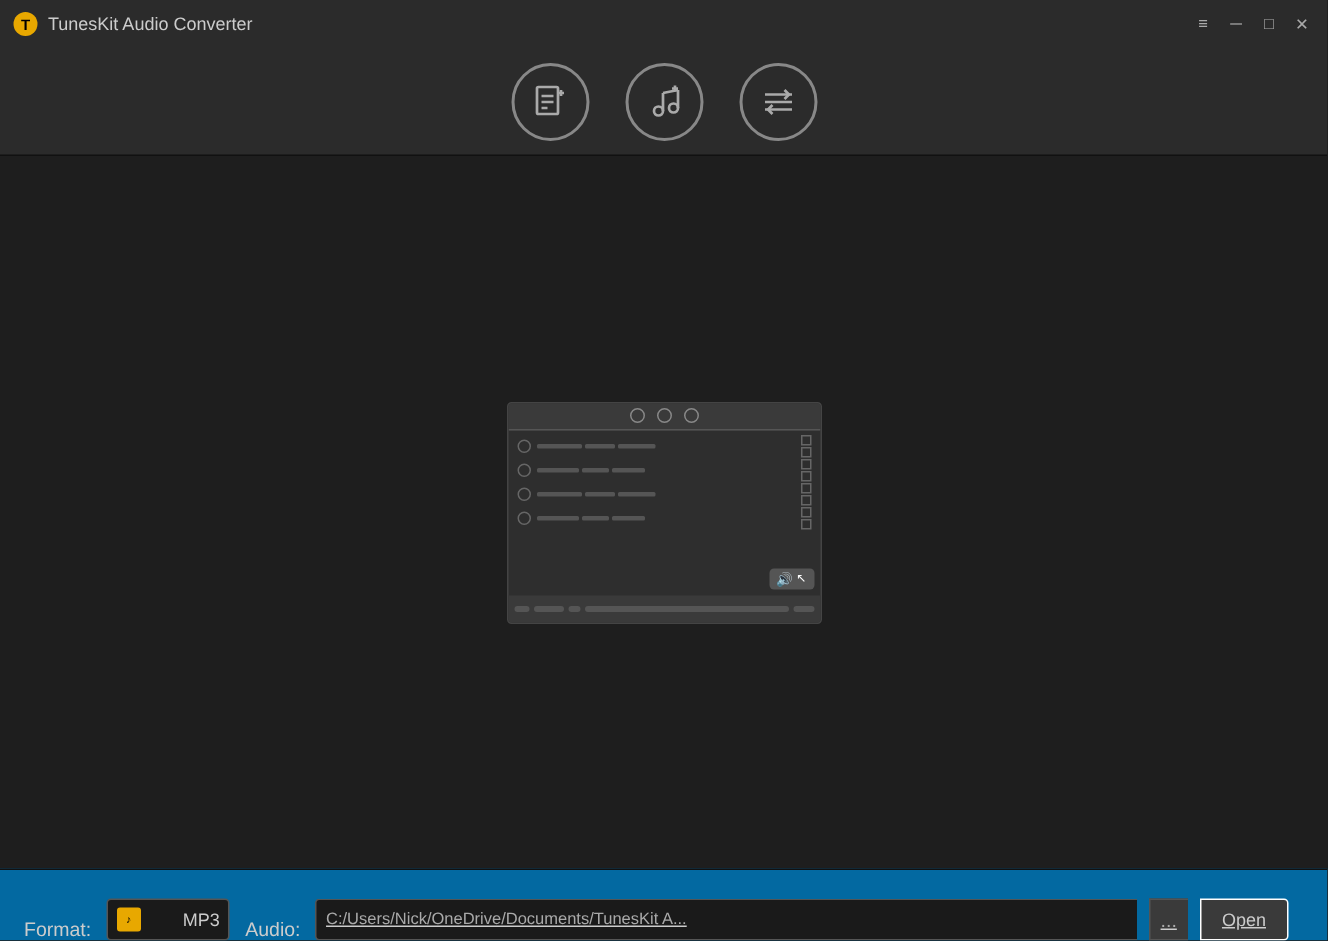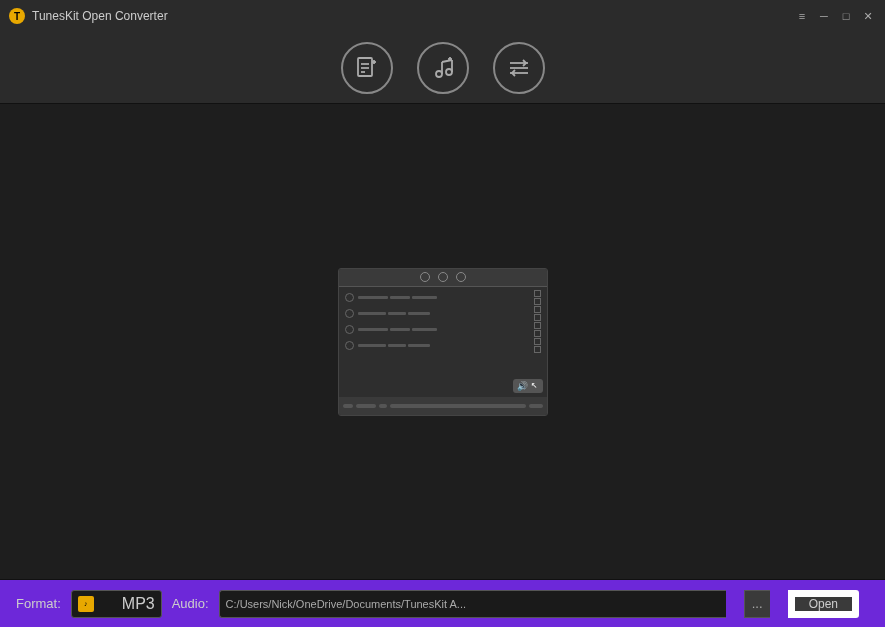--- a/index.html
+++ b/index.html
@@ -192,24 +192,24 @@
 
     .drag-text {
       font-size: 18px;
       color: #888;
       letter-spacing: 0.3px;
     }
 
     
     .bottom-bar {
       height: 48px;
-      background: #6d28d9;
+      background: #0369a1;
       border-top: 1px solid #111;
       display: flex;
-      align-items: center;
+      align-items: flex-end;
       padding: 0 16px;
       gap: 10px;
       flex-shrink: 0;
     }
     .bottom-label {
       font-size: 13px;
       color: #ccc;
       white-space: nowrap;
     }
     .format-box {
@@ -229,30 +229,31 @@
       background: #e8a800;
       border-radius: 2px;
       display: flex;
       align-items: center;
       justify-content: center;
       font-size: 7px;
       color: #000;
       font-weight: bold;
     }
     .format-text {
-      font-size: 16px;
+      font-size: 12px;
       color: #ccc;
       min-width: 36px;
       padding-left: 24px;
     }
     .output-path {
       flex: 1;
       display: flex;
       align-items: center;
-      gap: 18px;
+      gap: 8px;
+      text-decoration: underline;
     }
     .output-input {
       background: #1a1a1a;
       border: 1px solid #555;
       border-right: none;
       border-radius: 3px 0 0 3px;
       height: 28px;
       padding: 0 6px;
       font-size: 11px;
       color: #aaa;
@@ -274,21 +275,21 @@
       font-size: 13px;
       cursor: pointer;
       display: flex;
       align-items: center;
       justify-content: center;
     }
     .open-btn {
       height: 28px;
       padding: 0 14px;
       background: #3a3a3a;
-      border: 7px solid #ffffff;
+      border: 1px solid #ffffff;
       border-radius: 0 3px 3px 0;
       color: #ccc;
       font-size: 12px;
       cursor: pointer;
     }
 
     .spacer { flex: 0 0 auto; margin-left: auto; }
 
     .convert-btn {
       height: 34px;
@@ -304,21 +305,21 @@
   </style>
 </head>
 <body>
 
 <div class="title-bar">
   <div class="title-bar-left">
     <svg class="app-icon" viewBox="0 0 18 18">
       <circle cx="9" cy="9" r="8" fill="#e8a800"></circle>
       <text x="9" y="13" text-anchor="middle" font-size="10" fill="#000" font-weight="bold">T</text>
     </svg>
-    <span class="app-title">TunesKit Open Converter</span>
+    <span class="app-title">TunesKit Audio Converter</span>
   </div>
   <div class="title-bar-controls">
     <button class="title-btn">≡</button>
     <button class="title-btn">─</button>
     <button class="title-btn">□</button>
     <button class="title-btn">✕</button>
   </div>
 </div>
 
 <div class="toolbar">

